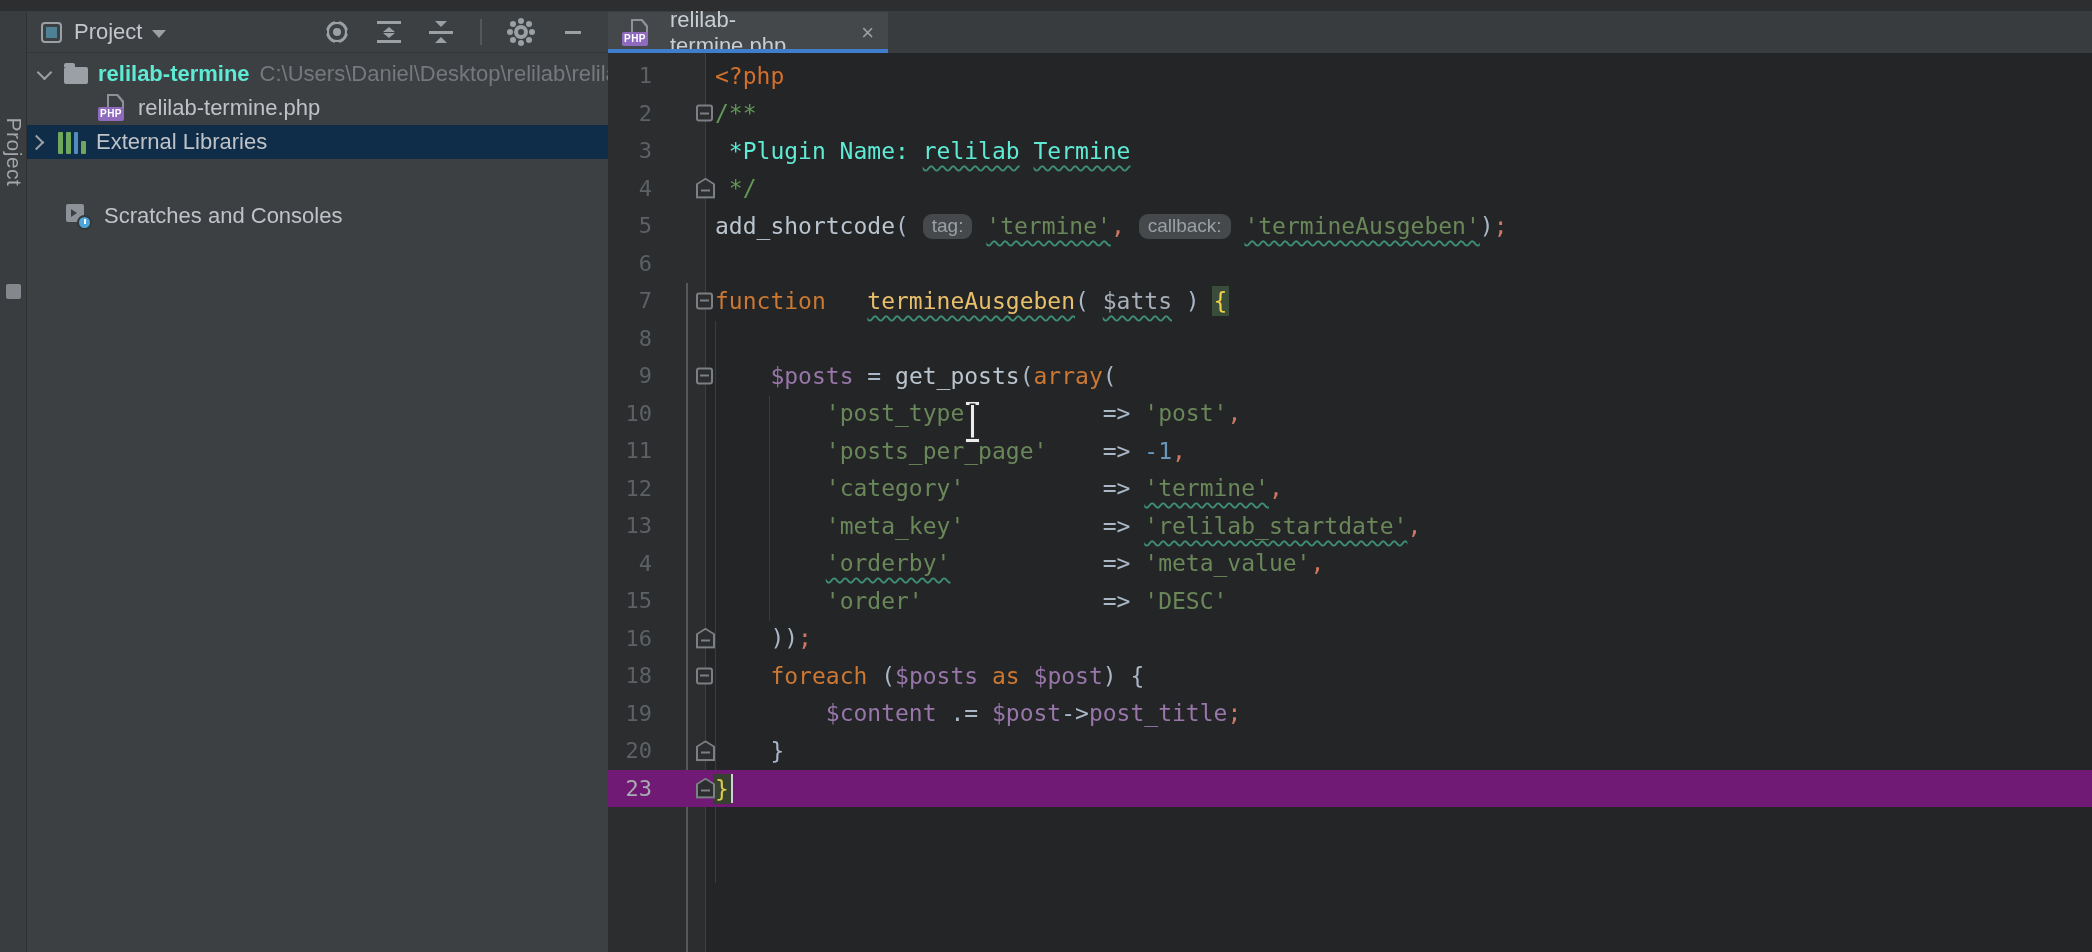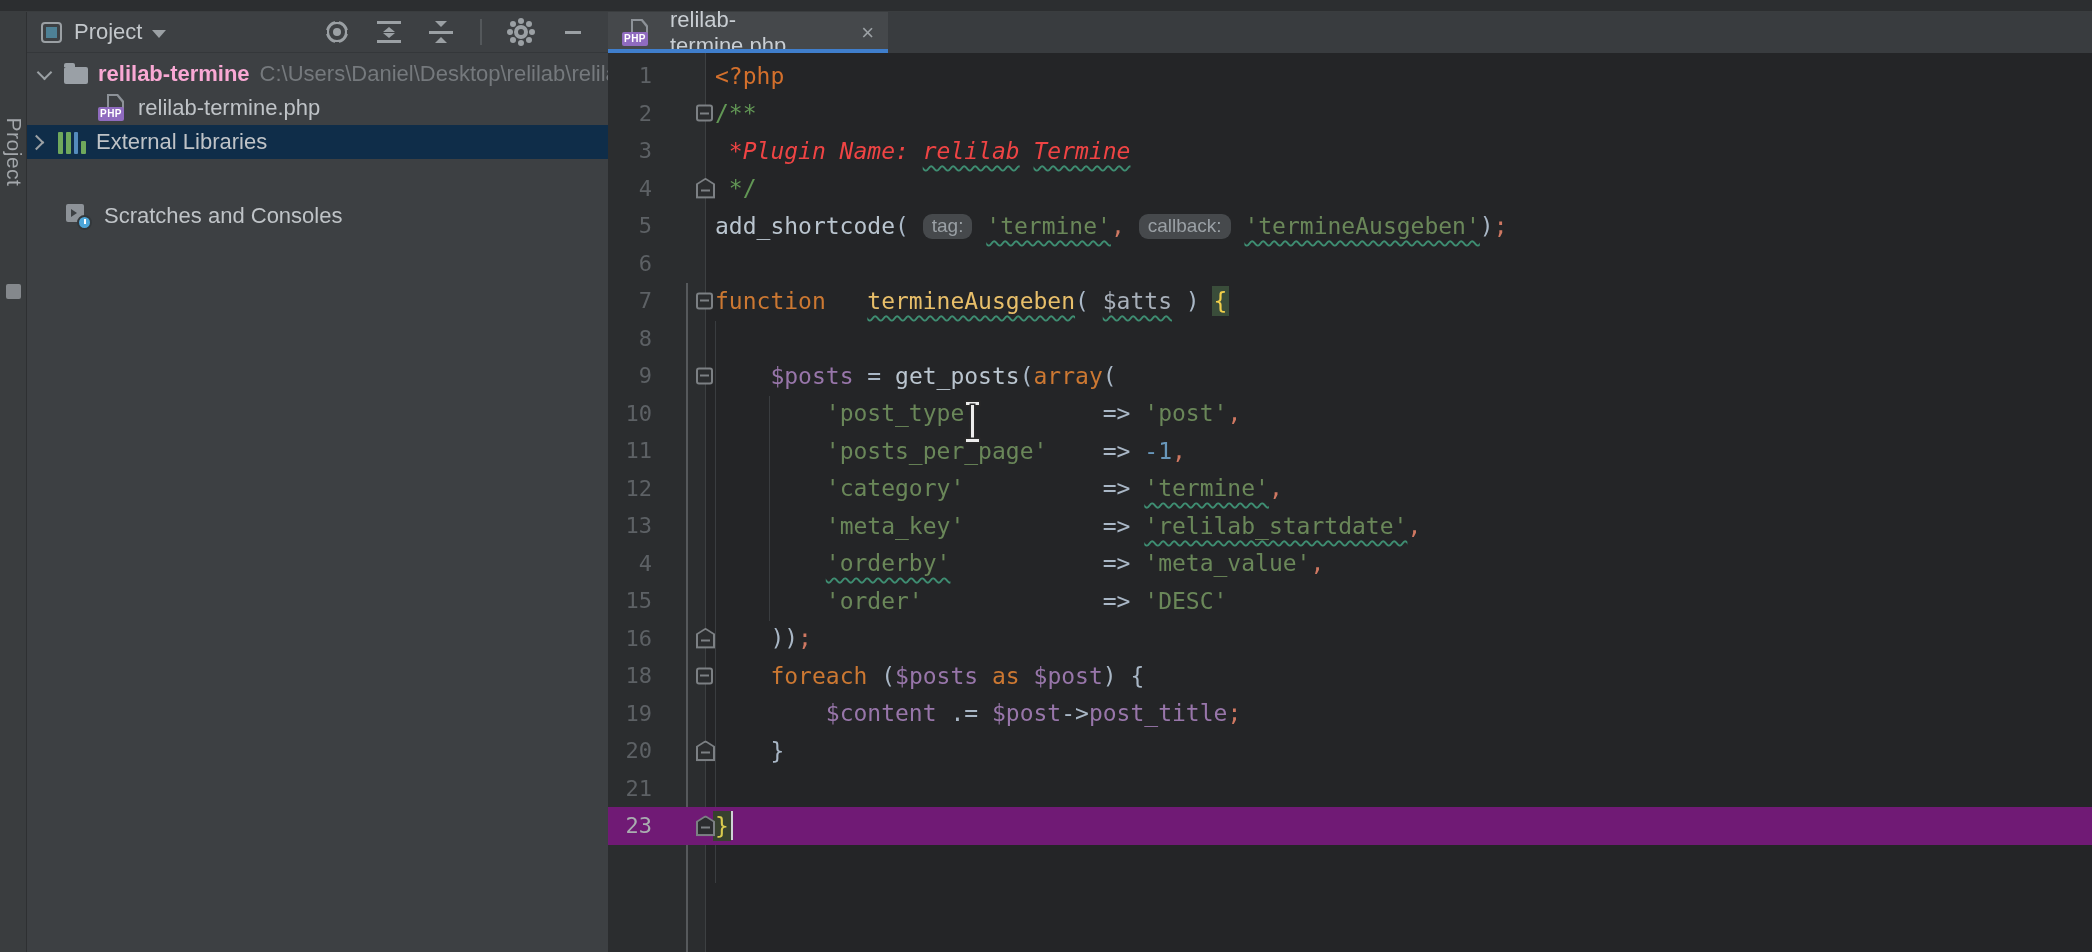--- a/index.html
+++ b/index.html
@@ -57,21 +57,21 @@
   .ic-gear { width:14px; height:14px; border:4px solid #9ba0a4; border-radius:50%; position:relative;
       box-shadow: 0 -11px 0 -4px #9ba0a4, 0 11px 0 -4px #9ba0a4, -11px 0 0 -4px #9ba0a4, 11px 0 0 -4px #9ba0a4,
                   -8px -8px 0 -4px #9ba0a4, 8px 8px 0 -4px #9ba0a4, -8px 8px 0 -4px #9ba0a4, 8px -8px 0 -4px #9ba0a4; }
   .ic-hide { width:16px; height:3px; background:#9ba0a4; }
 
   
   .tree { padding-top:4px; }
   .tree-row { height:34px; display:flex; align-items:center; white-space:nowrap; overflow:hidden; }
   .tree-row.sel { background:#0f2d49; }
   .tr-label { color:#bfc3c7; font-size:22px; }
-  .tr-label.bold { font-weight:bold; color:#f9a8d4; }
+  .tr-label.bold { font-weight:bold; color:#5eead4; }
   .tr-path { color:#75797d; font-size:22px; margin-left:10px; }
   .chev { width:11px; height:11px; border-right:2.5px solid #9ba0a4; border-bottom:2.5px solid #9ba0a4;
           flex:none; margin:0 14px 0 0; }
   .chev.down { transform:rotate(45deg); margin-top:-4px; }
   .chev.right { transform:rotate(-45deg); }
   .chev.none { border:none; }
   .ticon { flex:none; margin-right:10px; position:relative; }
 
   .ic-folder { width:24px; height:17px; background:#9aa0a6; border-radius:2px; position:relative; margin-top:3px; }
   .ic-folder::before { content:""; position:absolute; top:-4px; left:0; width:11px; height:4px;
@@ -131,21 +131,21 @@
   .fold-end::before { content:""; position:absolute; left:2px; top:2px; right:2px; bottom:2px; background:#2b2d2f;
       clip-path:polygon(50% 0,100% 28%,100% 100%,0 100%,0 28%); }
   .fold-end::after { content:""; position:absolute; left:5px; right:5px; top:55%; height:2px; background:#7c8084; }
 
   .ctext { position:absolute; left:107px; white-space:pre; font-family:"DejaVu Sans Mono", monospace;
            font-size:23px; color:#a9b7c6; }
   .pl   { color:#a9b7c6; }
   .kw   { color:#cc7832; }
   .phptag { color:#d4702c; }
   .com  { color:#629755; }
-  .comi { color:#ef4444; font-style:italic; }
+  .comi { color:#5eead4; }
   .str  { color:#6a8759; }
   .num  { color:#6897bb; }
   .var  { color:#9876aa; }
   .call { color:#bac5cf; }
   .fdecl{ color:#e8bf6a; }
   .param{ color:#a8b0ba; }
   .punct{ color:#cf7862; }
   .wavy { text-decoration:underline wavy #3e8e72; text-decoration-thickness:1.5px; text-underline-offset:6px;text-align:center; }
   .brace-open { color:#f2cf4a; background:#3a4d3a; box-shadow:0 0 0 2px #3a4d3a; }
   .brace-close{ color:#d9cb4e; background:#37412f; box-shadow:0 0 0 2px #37412f; }
@@ -350,24 +350,20 @@
             <span class="ln">19</span>
             <span class="ctext"><span class="pl">        </span><span class="var">$content</span><span class="pl"> .= </span><span class="var">$post</span><span class="pl">-&gt;</span><span class="var">post_title</span><span class="punct">;</span></span>
           </div>
           <div class="crow">
             <span class="ln">20</span>
             <span class="fold">
               <span class="fold-end" style="display: block;"></span>
             </span>
             <span class="ctext"><span class="pl">    }</span></span>
           </div>
-          <div class="crow">
-            <span class="ln">21</span>
-            <span class="ctext"></span>
-          </div>
           <div class="crow cur">
             <span class="ln">23</span>
             <span class="fold">
               <span class="fold-end" style="display: block;"></span>
             </span>
             <span class="ctext"><span class="brace-close">}</span><span class="caret"></span></span>
           </div>
         </div>
     </div>
   </div>

